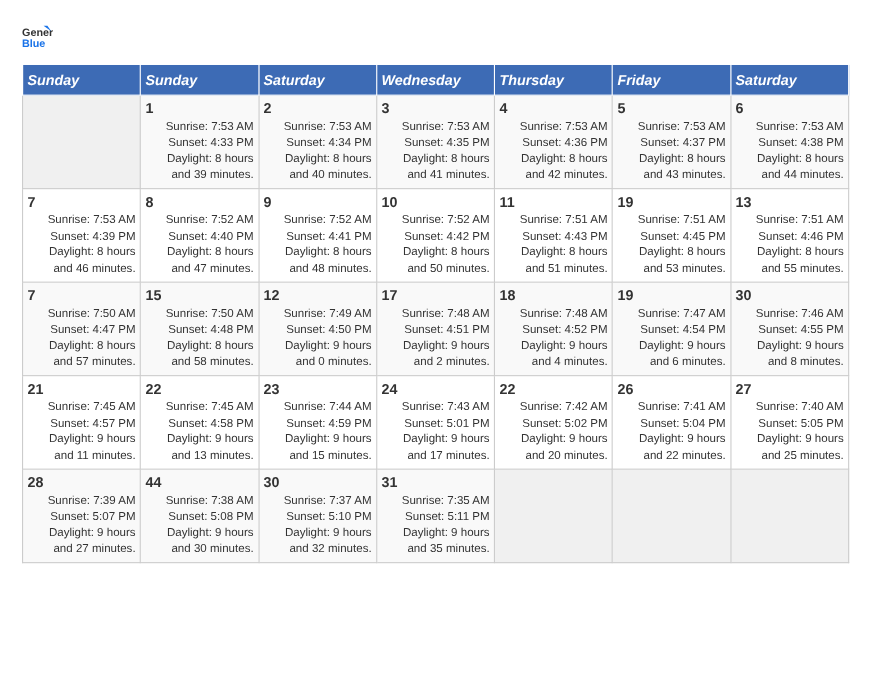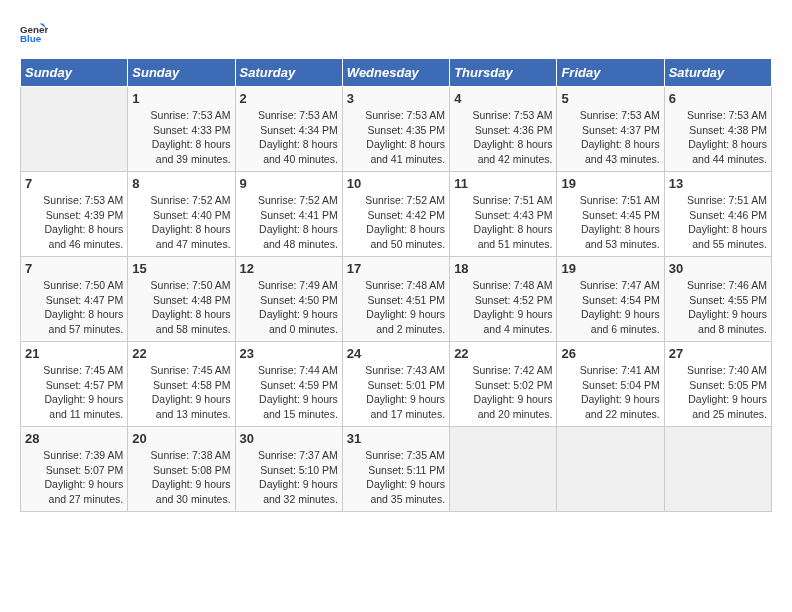--- a/index.html
+++ b/index.html
@@ -229,21 +229,21 @@
           <span class="day-number">27</span>
           <div class="day-info">Sunrise: 7:40 AM<br>Sunset: 5:05 PM<br>Daylight: 9 hours and 25 minutes.</div>
         </td>
       </tr>
       <tr>
         <td>
           <span class="day-number">28</span>
           <div class="day-info">Sunrise: 7:39 AM<br>Sunset: 5:07 PM<br>Daylight: 9 hours and 27 minutes.</div>
         </td>
         <td>
-          <span class="day-number">20</span>
+          <span class="day-number">44</span>
           <div class="day-info">Sunrise: 7:38 AM<br>Sunset: 5:08 PM<br>Daylight: 9 hours and 30 minutes.</div>
         </td>
         <td>
           <span class="day-number">30</span>
           <div class="day-info">Sunrise: 7:37 AM<br>Sunset: 5:10 PM<br>Daylight: 9 hours and 32 minutes.</div>
         </td>
         <td>
           <span class="day-number">31</span>
           <div class="day-info">Sunrise: 7:35 AM<br>Sunset: 5:11 PM<br>Daylight: 9 hours and 35 minutes.</div>
         </td>

